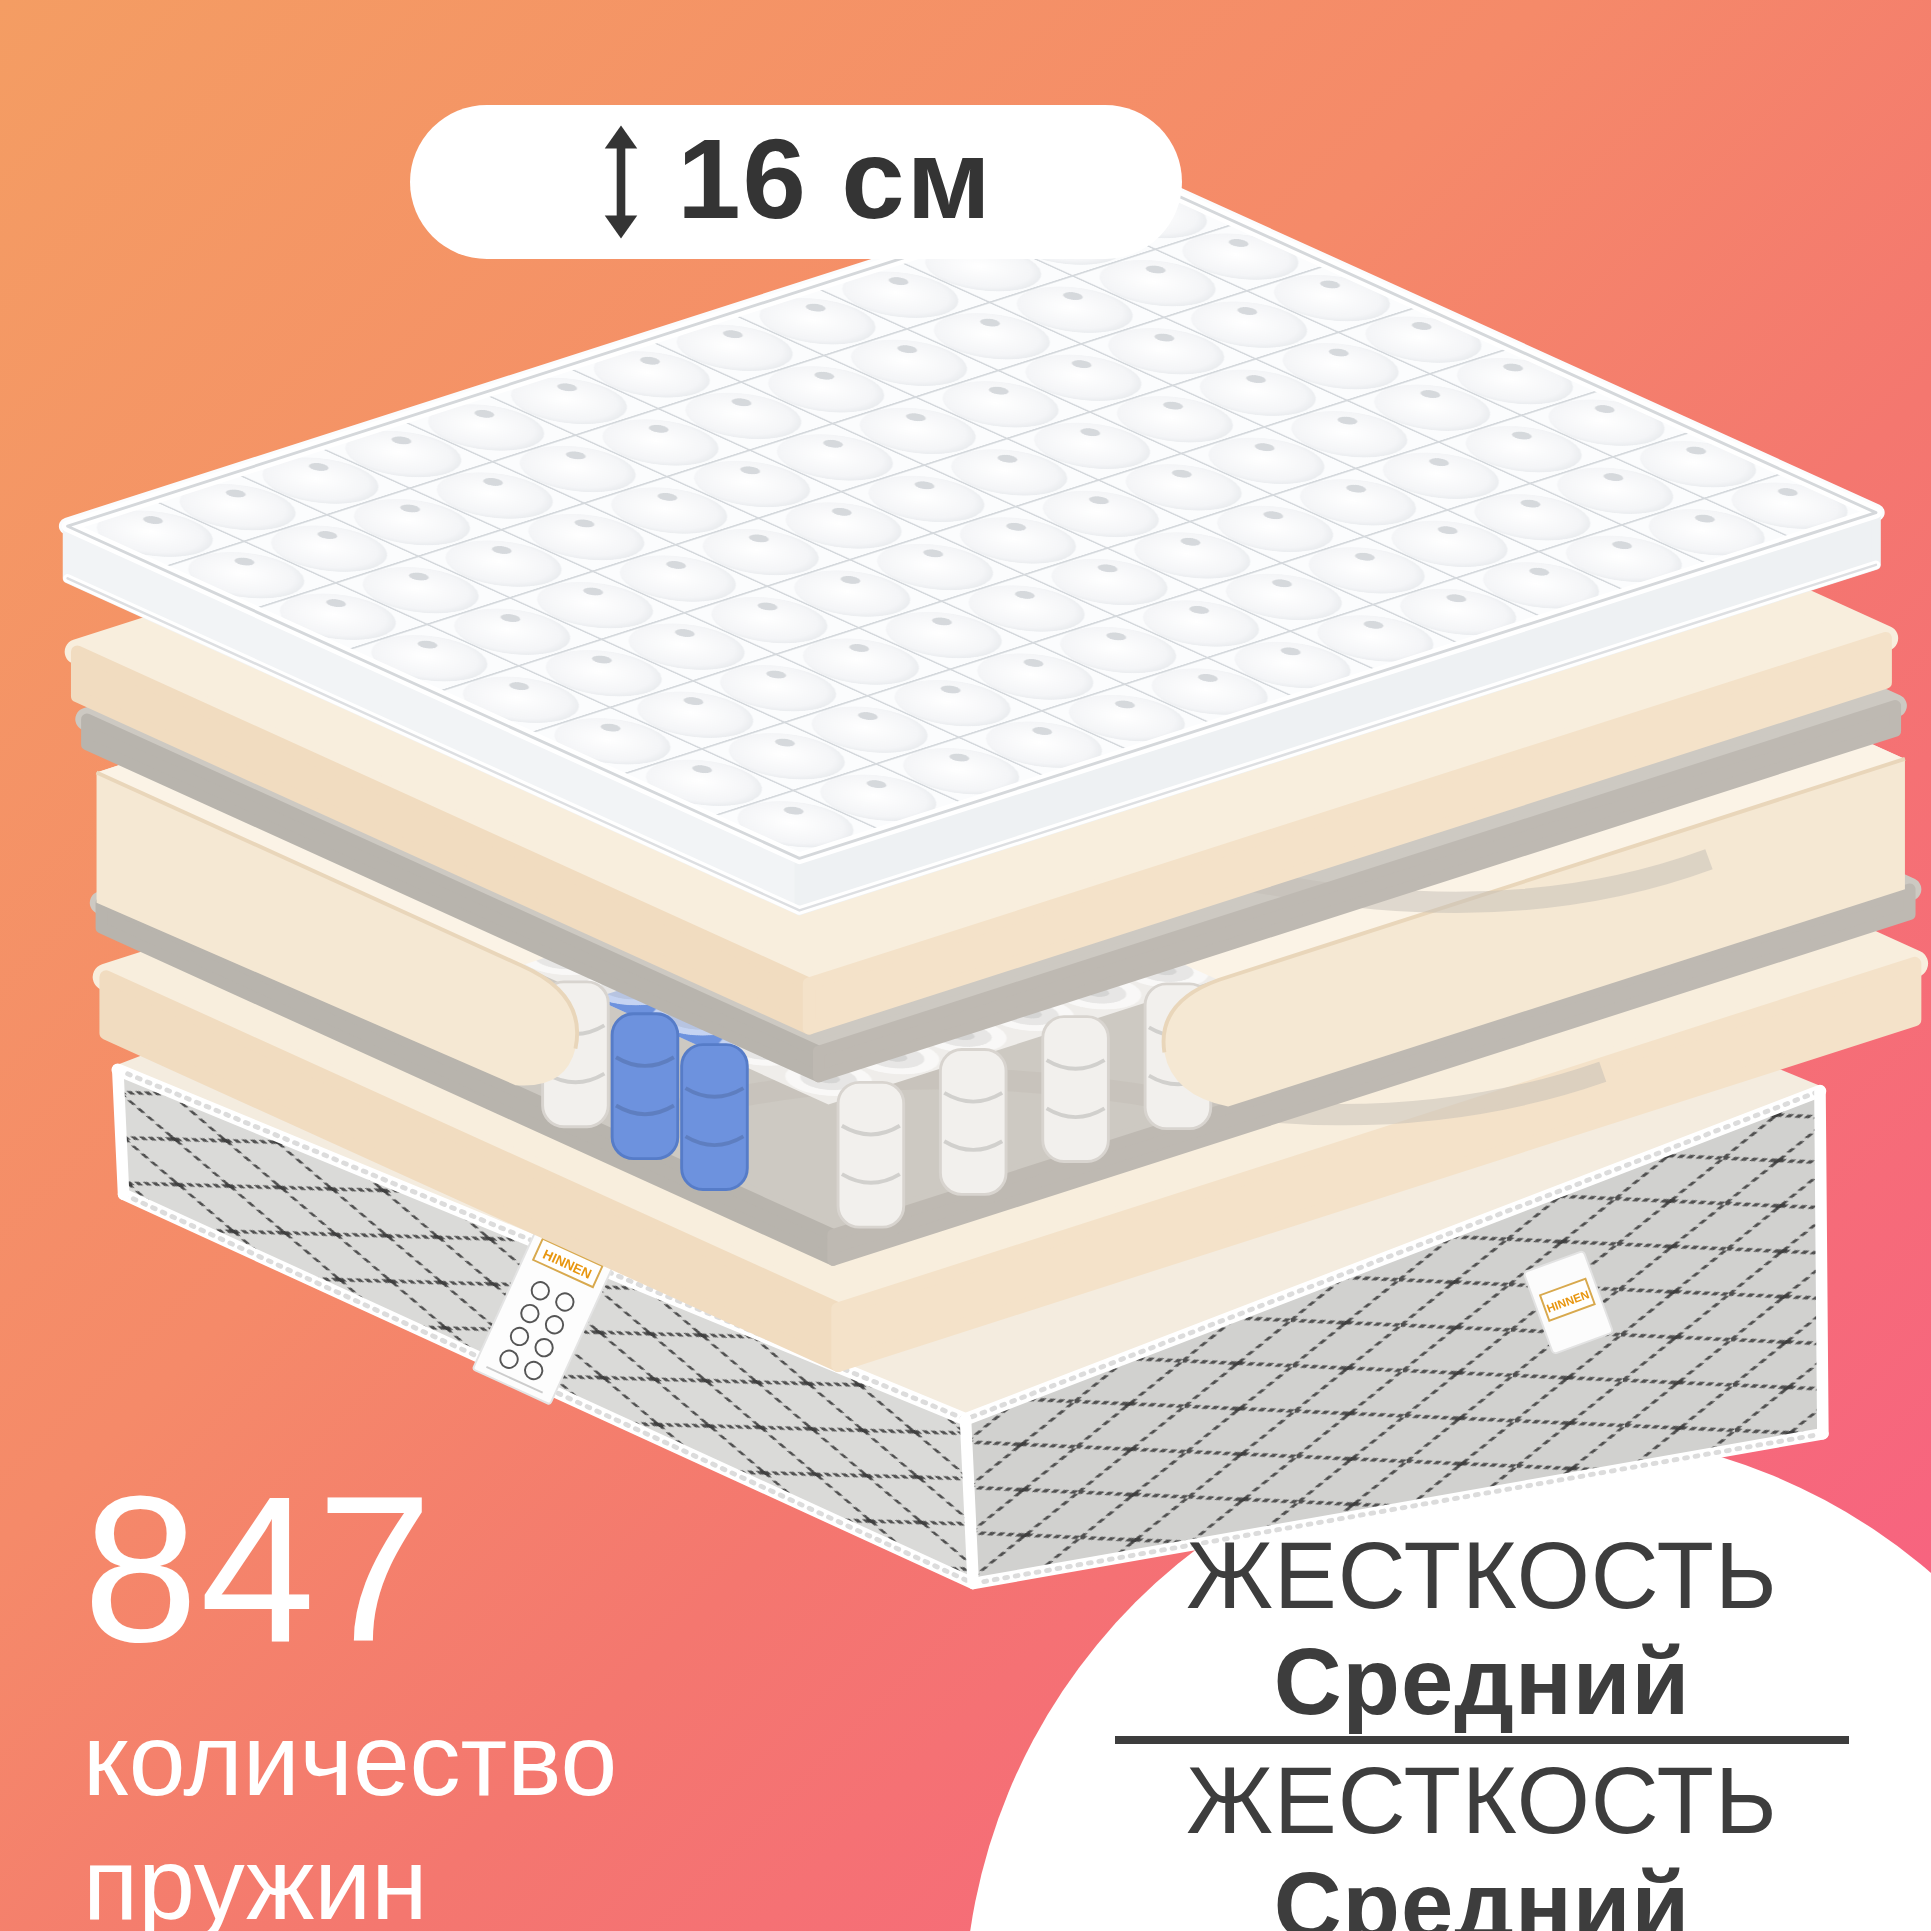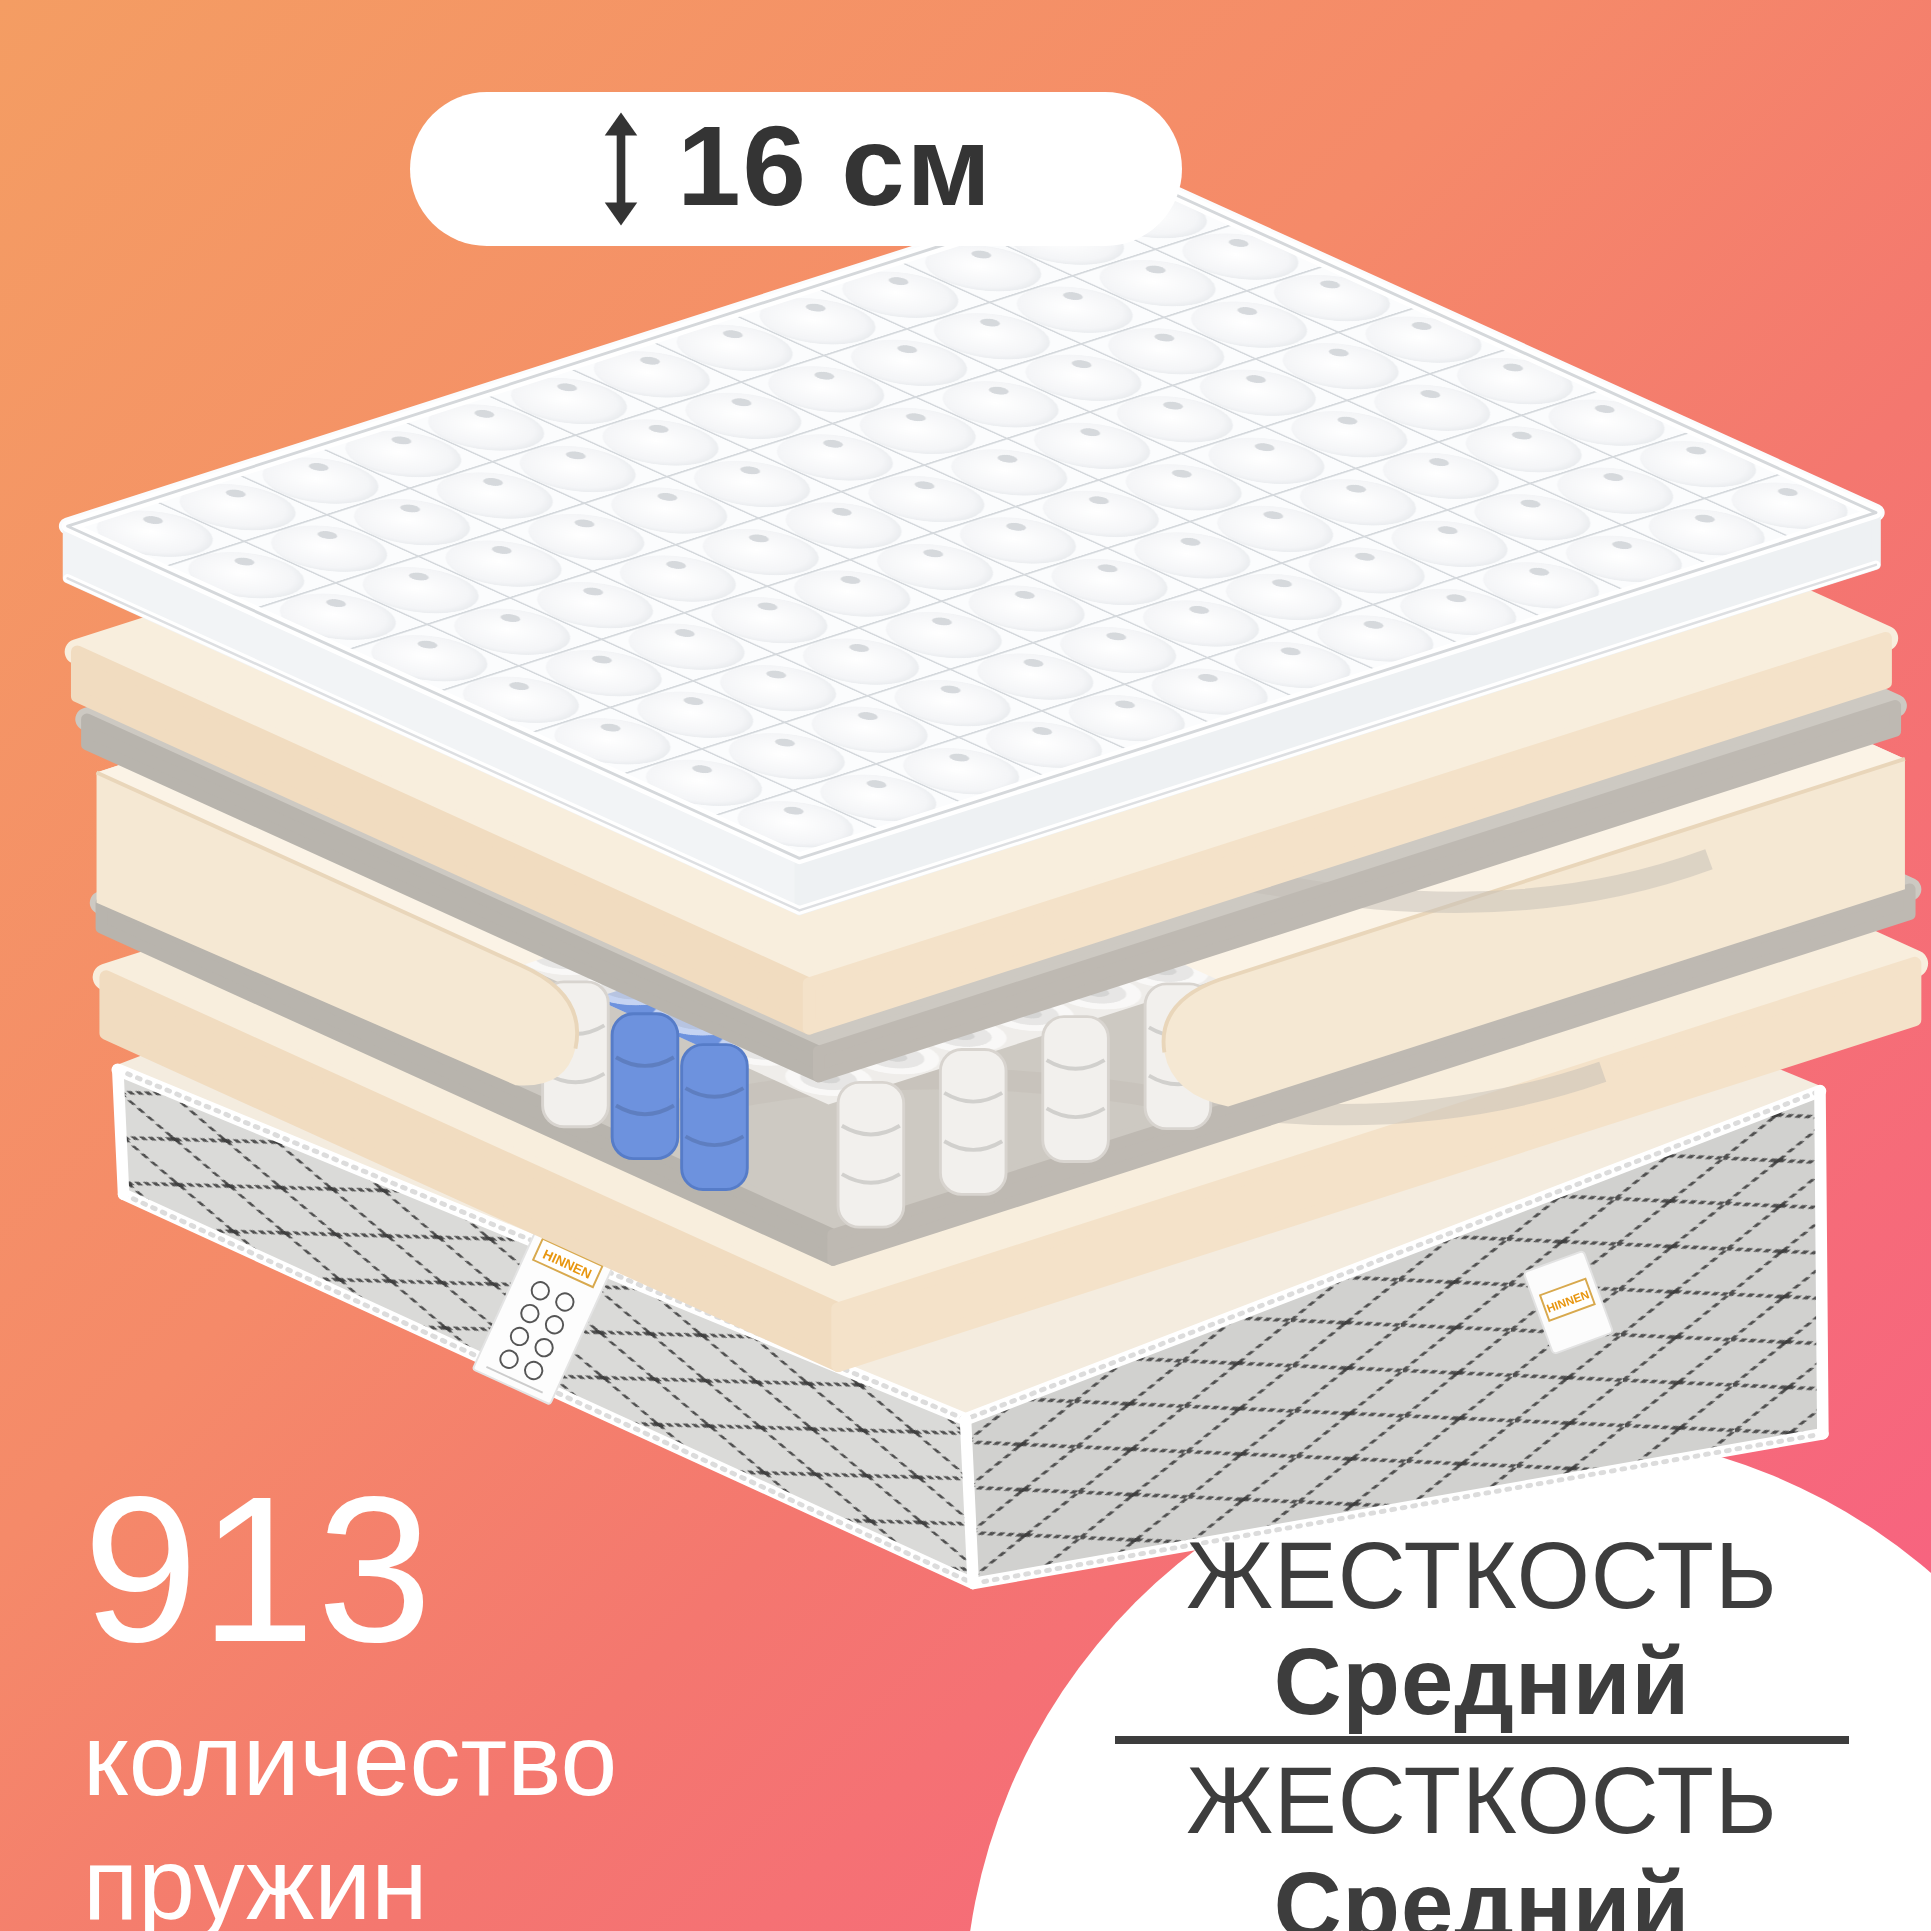--- a/index.html
+++ b/index.html
@@ -8,21 +8,21 @@
     font-family:"Liberation Sans", sans-serif;
     background:linear-gradient(135deg,#f49d63 0%,#f58a69 40%,#f4776f 60%,#f85e84 100%);
   }
   
   .corner-circle{
     position:absolute;left:964px;top:1431px;width:1170px;height:1170px;
     border-radius:50%;background:#ffffff;
   }
   
   .height-badge{
-    position:absolute;left:410px;top:92px;width:772px;height:154px;
+    position:absolute;left:410px;top:105px;width:772px;height:154px;
     background:#ffffff;border-radius:77px;
     display:flex;align-items:center;justify-content:center;gap:34px;
   }
   .height-badge .value{
     font-size:114px;font-weight:700;color:#343434;letter-spacing:1.9px;
     transform:translateY(-3.9px);white-space:nowrap;
   }
   
   .springs-stat{position:absolute;left:83px;top:1466px;color:#ffffff;}
   .springs-stat .count{font-size:207px;font-weight:400;line-height:1;letter-spacing:1.9px;}
@@ -212,21 +212,21 @@
   <div class="height-badge">
     <svg width="44" height="118" viewBox="0 0 46 122">
       <line x1="23" y1="16" x2="23" y2="106" stroke="#343434" stroke-width="9" stroke-linecap="round"></line>
       <path d="M23,2 L40,26 L6,26 Z" fill="#343434"></path>
       <path d="M23,120 L40,96 L6,96 Z" fill="#343434"></path>
     </svg>
     <div class="value">16 см</div>
   </div>
 
   <div class="springs-stat">
-    <div class="count">913</div>
+    <div class="count">847</div>
     <div class="lbl">
       <div>количество</div>
       <div>пружин</div>
     </div>
   </div>
 
   <div class="firmness">
     <div class="fblock">
       <div class="t">ЖЕСТКОСТЬ</div>
       <div class="v">Средний</div>

